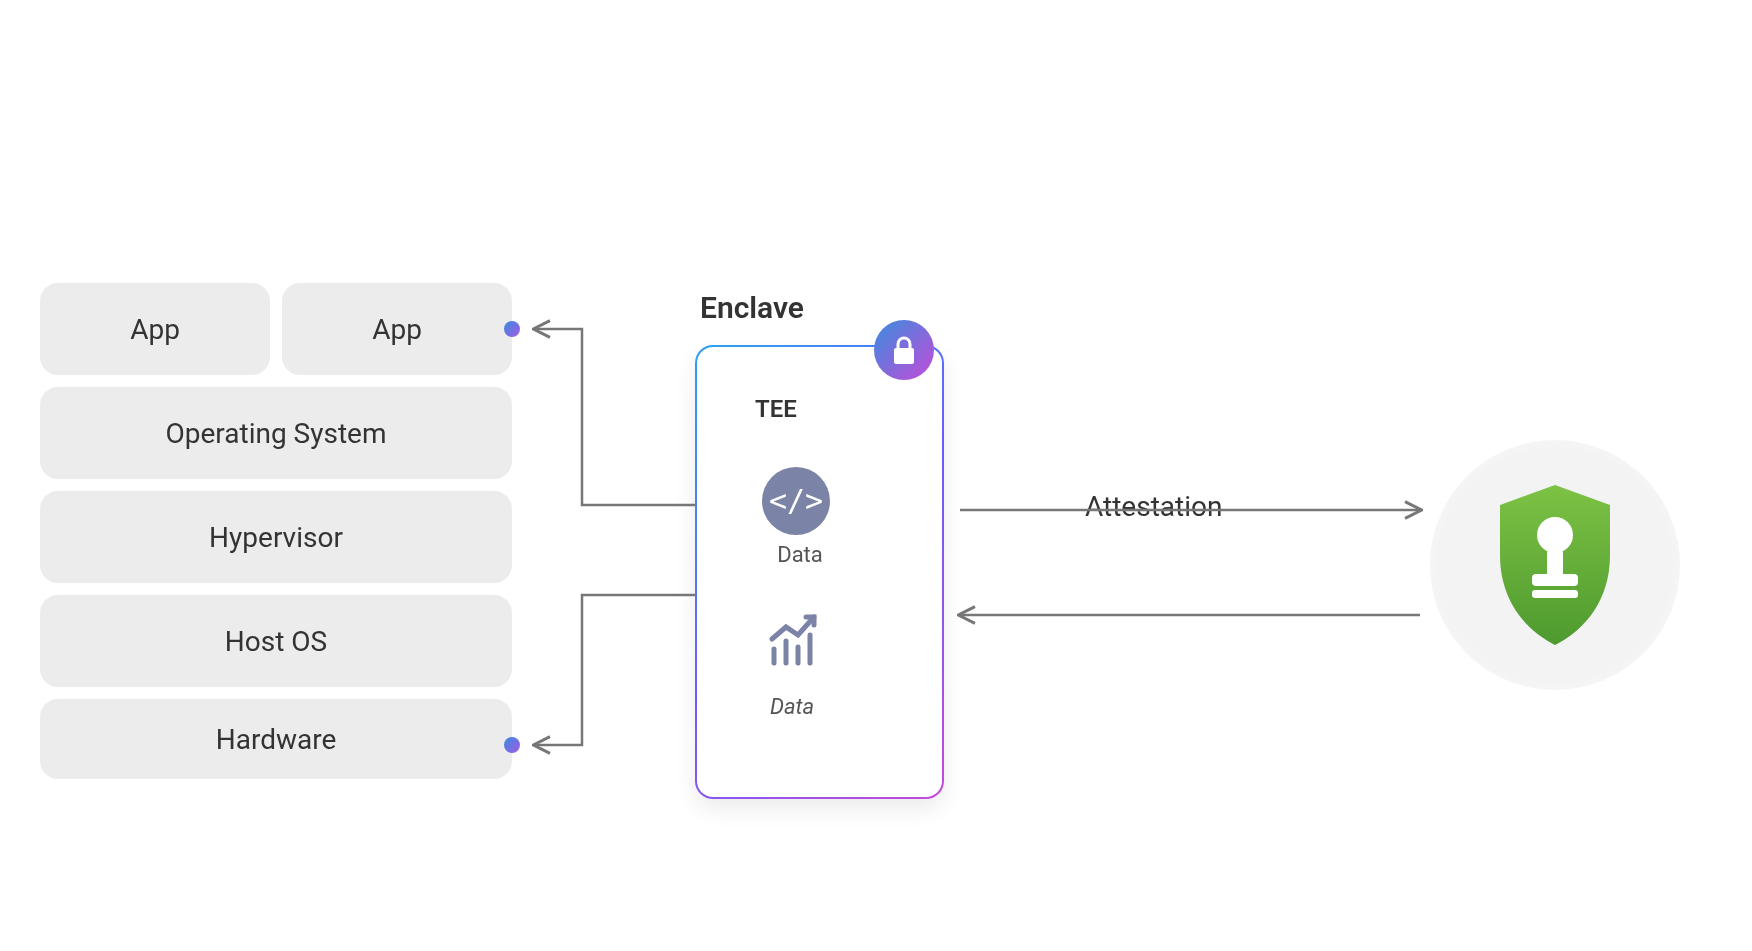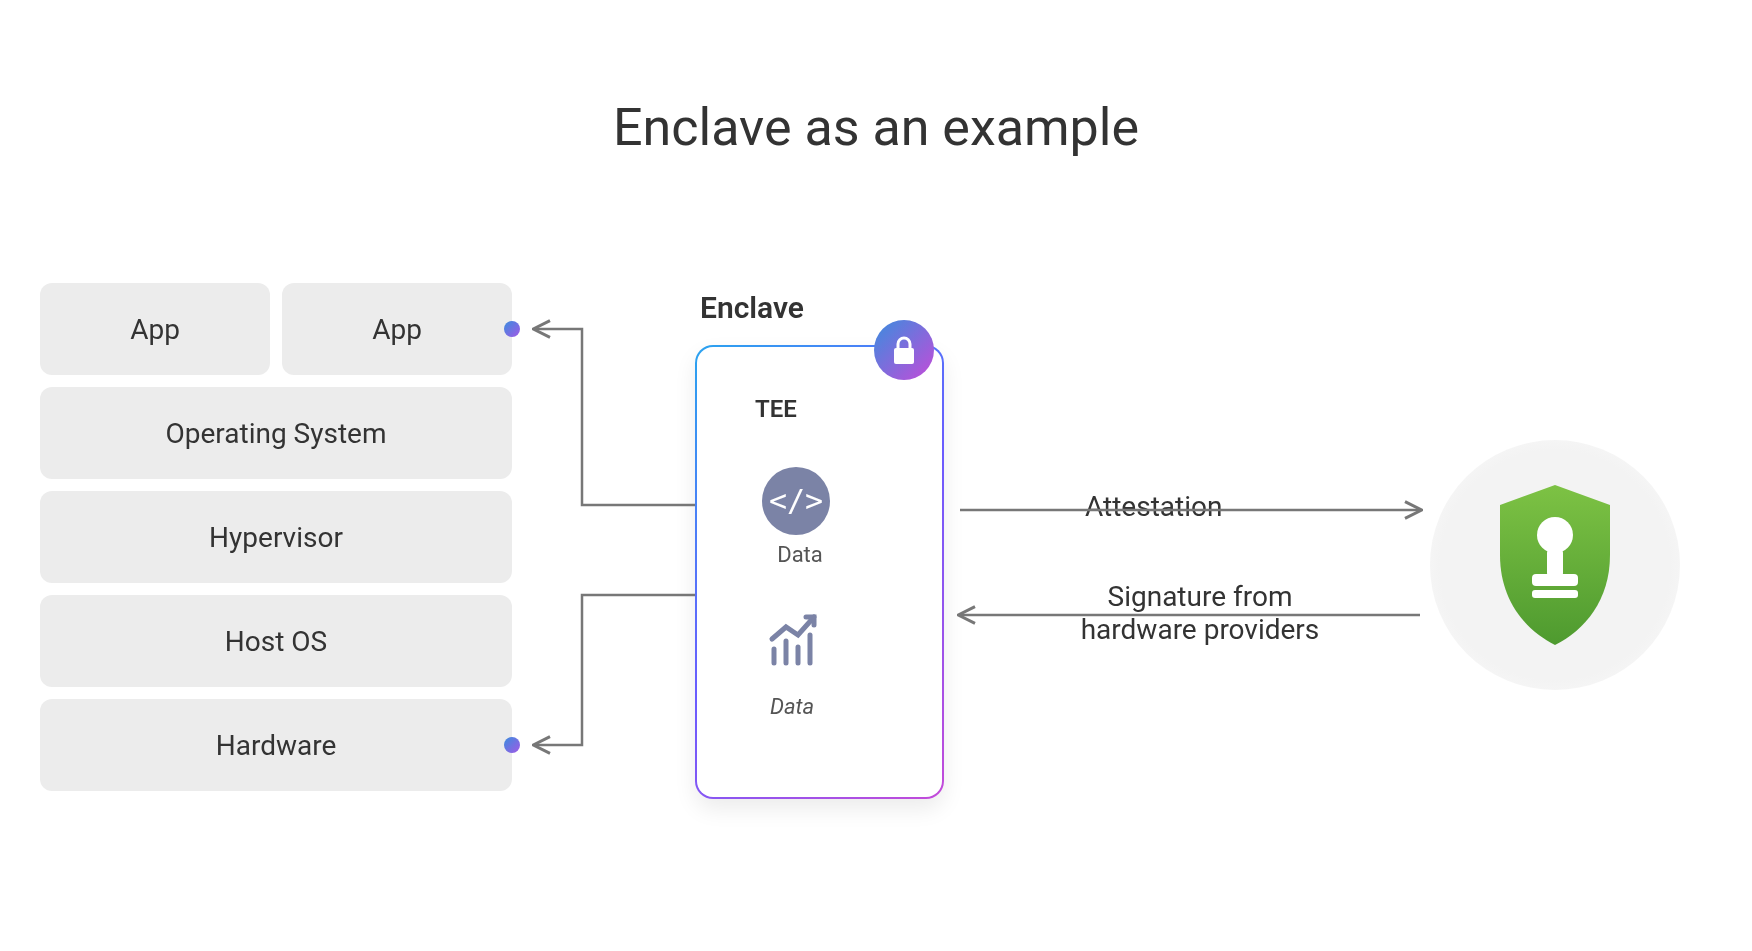--- a/index.html
+++ b/index.html
@@ -25,21 +25,21 @@
     text-align: center;
     font-size: 52px;
     font-weight: 400;
     line-height: 1.25;
     color: #333333;
   }
   
   .box {
     position: absolute;
     background: #ececec;
-    border-radius: 12px;
+    border-radius: 18px;
     display: flex;
     align-items: center;
     justify-content: center;
     font-size: 28px;
     color: #333333;
   }
   .endpoint {
     position: absolute;
     width: 16px;
     height: 16px;
@@ -88,39 +88,38 @@
     pointer-events: none;
   }
 </style>
 </head>
 <body>
 
 <div class="canvas">
 
   <div class="title">
     <br>
-    <span>Enclave as an example</span>
   </div>
 
   <div class="box" style="left:40px; top:283px; width:230px; height:92px;">
     <span>App</span>
   </div>
   <div class="box" style="left:282px; top:283px; width:230px; height:92px;">
     <span>App</span>
   </div>
   <div class="box" style="left:40px; top:387px; width:472px; height:92px;">
     <span>Operating System</span>
   </div>
   <div class="box" style="left:40px; top:491px; width:472px; height:92px;">
     <span>Hypervisor</span>
   </div>
   <div class="box" style="left:40px; top:595px; width:472px; height:92px;">
     <span>Host OS</span>
   </div>
-  <div class="box" style="left:40px; top:699px; width:472px; height:92px;">
+  <div class="box" style="left:40px; top:699px; width:472px; height:80px;">
     <span>Hardware</span>
   </div>
 
   <div class="endpoint" style="left:504px; top:321px;"></div>
   <div class="endpoint" style="left:504px; top:737px;"></div>
 
   <div class="enclave-label" style="left:700px; top:290px;">Enclave</div>
 
   <div class="enclave-box" style="left:695px; top:345px; width:245px; height:450px;"></div>
 
@@ -167,24 +166,20 @@
     <path d="M65 5 L120 25 V75 C120 120 95 150 65 165 C35 150 10 120 10 75 V25 Z" fill="url(#shieldGrad)"></path>
     <g fill="#ffffff">
       <circle cx="65" cy="55" r="18"></circle>
       <rect x="57" y="70" width="16" height="26" rx="3"></rect>
       <rect x="42" y="94" width="46" height="12" rx="4"></rect>
       <rect x="42" y="110" width="46" height="8" rx="3"></rect>
     </g>
   </svg>
 
   <div class="arrow-label" style="left:1085px; top:490px;">Attestation</div>
-  <div class="arrow-label" style="left:1030px; top:580px; width:340px;">
-    <span>Signature from</span><br>
-    <span>hardware providers</span>
-  </div>
 
   <svg class="svg-layer">
     <defs>
       <marker id="arrowR" viewBox="0 0 12 12" refX="10" refY="6" markerWidth="8" markerHeight="8" orient="auto">
         <path d="M1 1 L11 6 L1 11" fill="none" stroke="#777777" stroke-width="1.8"></path>
       </marker>
       <marker id="arrowL" viewBox="0 0 12 12" refX="2" refY="6" markerWidth="8" markerHeight="8" orient="auto">
         <path d="M11 1 L1 6 L11 11" fill="none" stroke="#777777" stroke-width="1.8"></path>
       </marker>
     </defs>

